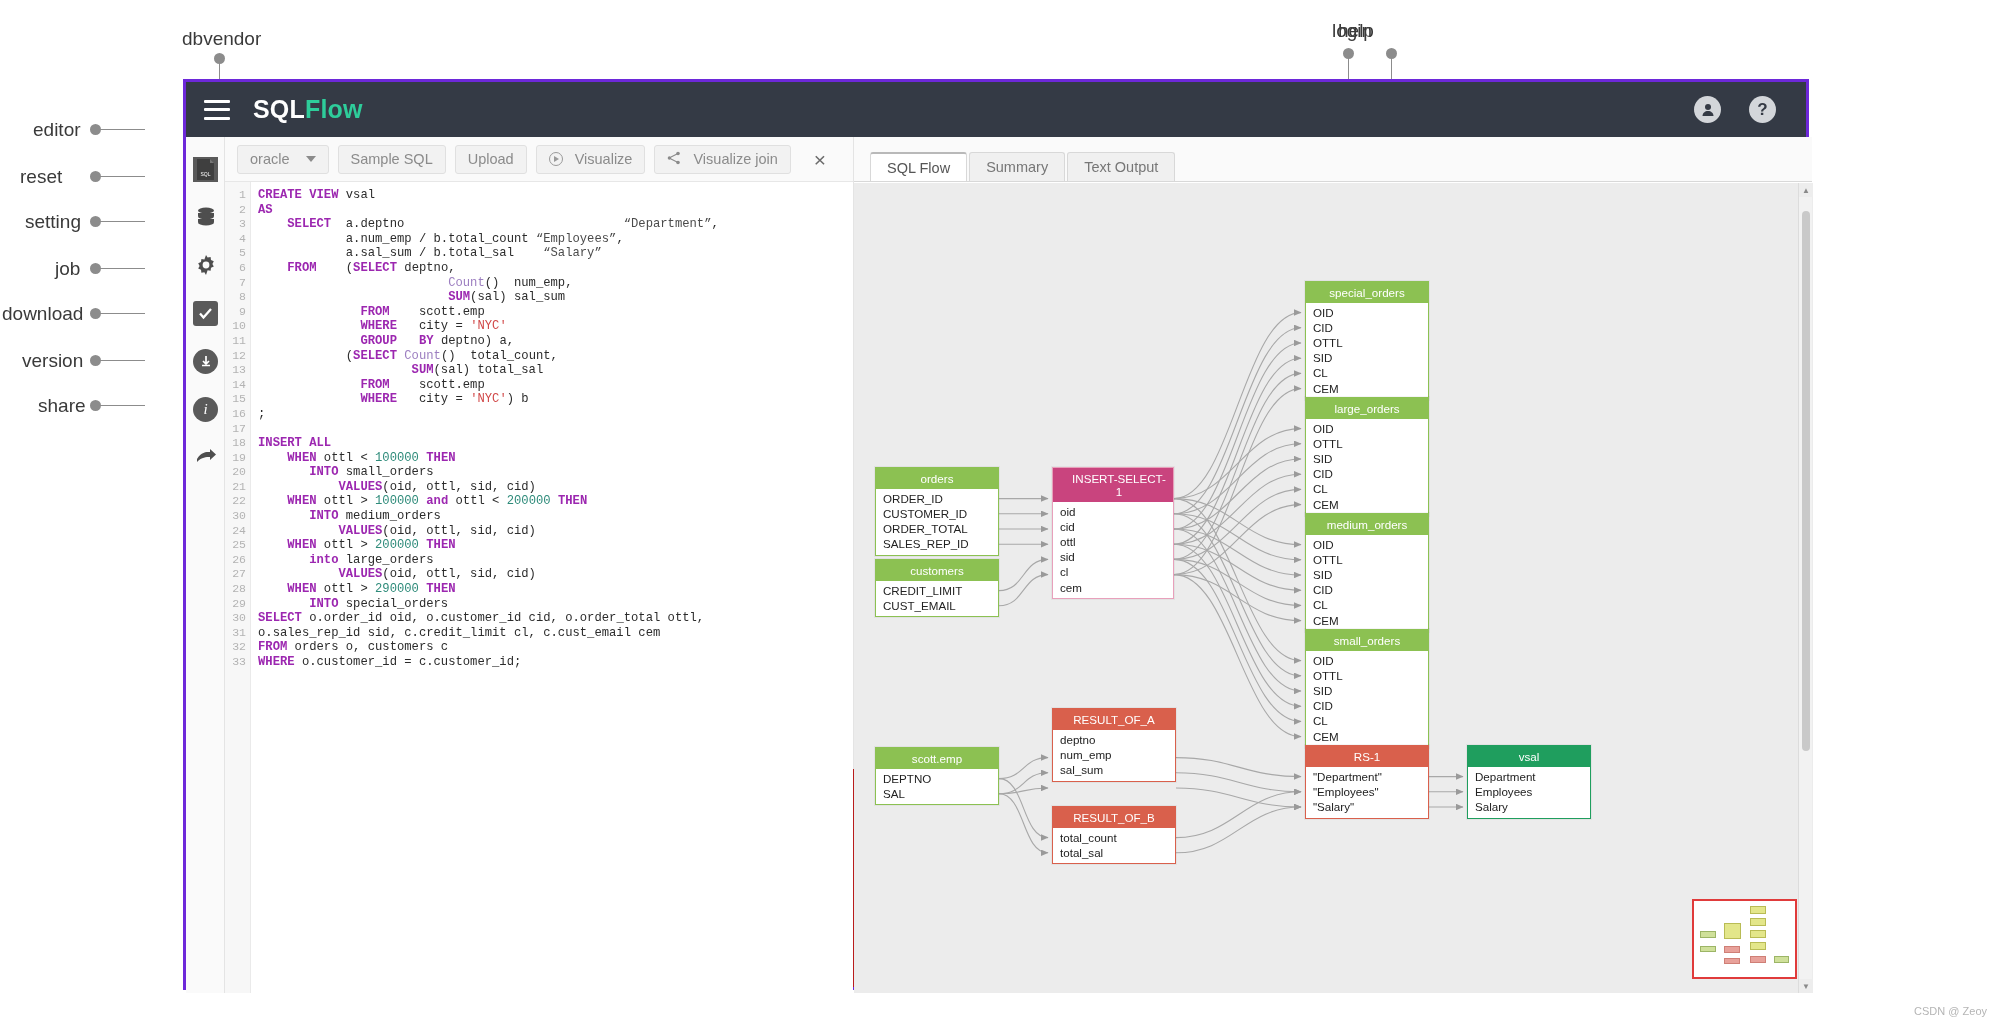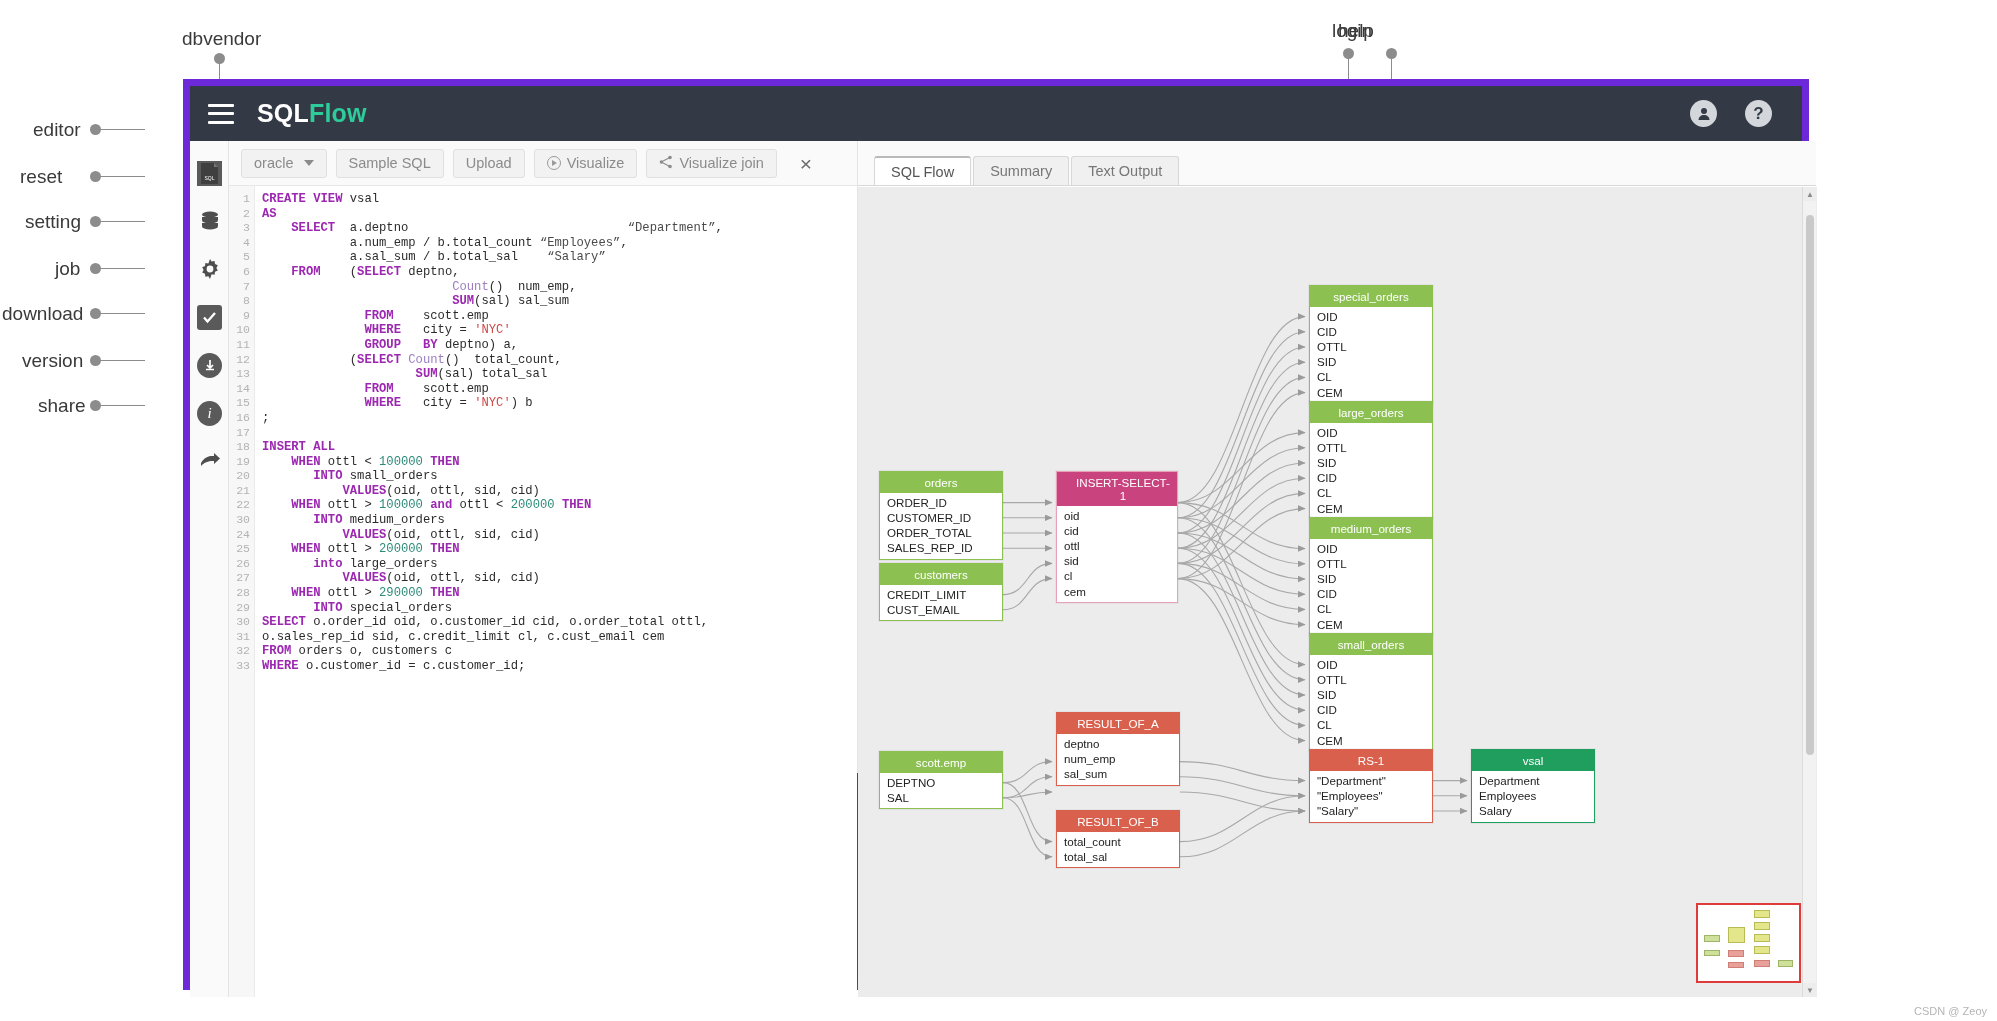--- a/index.html
+++ b/index.html
@@ -38,21 +38,21 @@
     border-bottom: 5px solid transparent;
     border-left: 8px solid #8c8c8c;
   }
 
   
   #app {
     position: absolute;
     left: 183px; top: 79px;
     width: 1626px; height: 911px;
     background: #b91c1c;
-    border: 7px solid #6d28d9;
+    border: 3px solid #6d28d9;
   }
   
   #header {
     position: absolute; left:0; top:0;
     width: 100%; height: 55px;
     background: #343a45;
     display: flex; align-items: center;
   }
   .hamburger {
     margin-left: 18px; width: 26px; height: 20px;
@@ -106,21 +106,21 @@
     display:flex; align-items:center; padding-left:12px; gap:9px;
   }
   .tbtn {
     height: 29px;
     background: #f2f2f2;
     border: 1px solid #e0e0e0;
     border-radius: 3px;
     color: #8b8b8b;
     font-size: 14.5px;
     padding: 0 12px;
-    display: flex; align-items: center; gap:6px;
+    display: flex; align-items: center; gap:12px;
     cursor: pointer; white-space: nowrap;
   }
   .caret {
     width:0;height:0;border-left:5px solid transparent;border-right:5px solid transparent;
     border-top:6px solid #8b8b8b; margin-left:4px;
   }
   .play-ico {
     width:14px;height:14px;border-radius:50%;border:1.4px solid #9a9a9a;
     display:flex;align-items:center;justify-content:center;
   }

